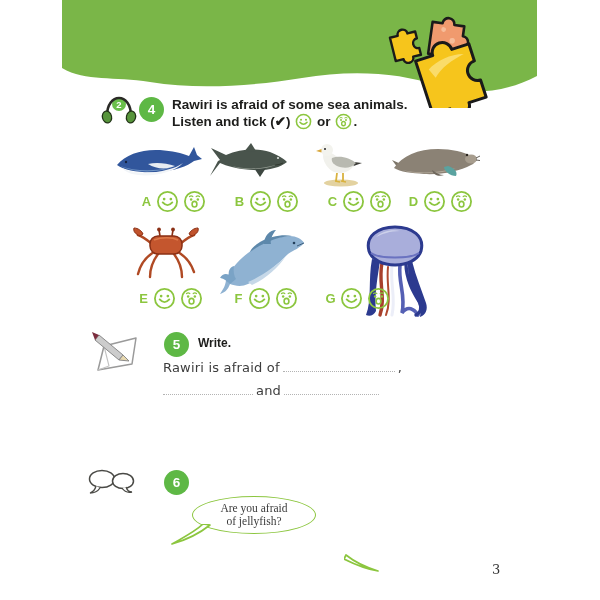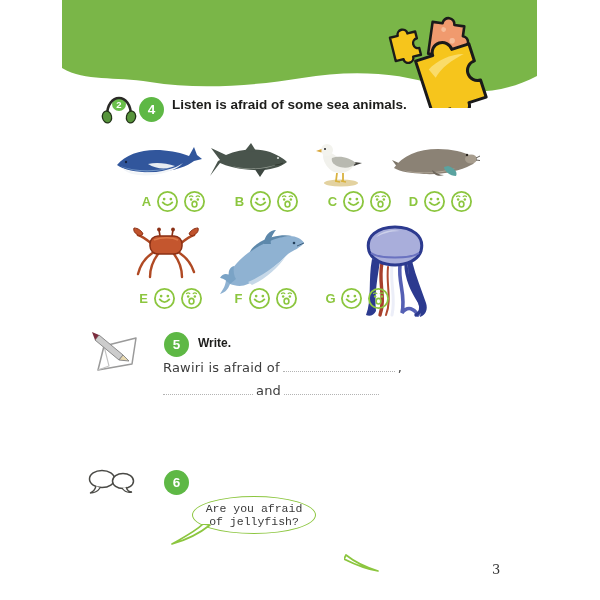--- a/index.html
+++ b/index.html
@@ -11,21 +11,21 @@
   .heading{font-weight:bold;font-size:13.5px;line-height:17px;color:#1d1d1b;}
   .inline-face{display:inline-block;width:17px;height:17px;vertical-align:-4px;margin:0 1px;}
   .letter-row{display:flex;align-items:center;gap:4px;height:23px;}
   .letter{font-weight:bold;font-size:13px;color:#8cc63f;width:11px;text-align:center;}
   .face{width:23px;height:23px;display:block;}
   .write-area{font-family:"DejaVu Sans",sans-serif;font-size:13px;color:#3d3d3d;letter-spacing:.2px;}
   .wline{height:23px;white-space:nowrap;}
   .blank{display:inline-block;height:13px;border-bottom:1.4px dotted #b3b3b3;margin:0 3px;vertical-align:baseline;}
   .b1{width:112px}.b2a{width:90px}.b2b{width:95px}.b3{width:87px}.b4{width:91px}
   .bubble{border:1.7px solid #8cc63f;border-radius:50%;background:#fff;display:flex;flex-direction:column;
-        align-items:center;justify-content:center;font-family:Liberation Mono, monospace;
+        align-items:center;justify-content:center;font-family:Liberation Serif, serif;
         font-size:11.5px;line-height:13.5px;color:#3a3a3a;text-align:center;}
   .pagenum{font-family:"DejaVu Serif",serif;font-size:13px;color:#333;}
 </style>
 </head>
 <body>
 
 <div class="page">
 
   <svg class="abs" style="left:0;top:0" width="600" height="100" viewBox="0 0 600 100">
     <path d="M62,0 H537 V76 C505,93 468,96 438,86 C398,72 350,70 302,78 C252,86 198,90 150,82 C114,76 86,82 62,68 Z" fill="#7ab648"></path>
@@ -51,21 +51,38 @@
     <circle cx="19" cy="11" r="7" fill="#6abf4b"></circle>
     <text x="19" y="14.5" text-anchor="middle" font-size="9.5" font-weight="bold" fill="#ffffff" font-family="Liberation Sans,sans-serif">2</text>
     <path d="M7,23 C7,11 13,5 19,5 C25,5 31,11 31,23" stroke="#2a2a26" stroke-width="2.6" fill="none"></path>
     <ellipse cx="7" cy="24" rx="4.6" ry="6" fill="#57953b" stroke="#223317" stroke-width="1.2" transform="rotate(-12 7 24)"></ellipse>
     <ellipse cx="31" cy="24" rx="4.6" ry="6" fill="#57953b" stroke="#223317" stroke-width="1.2" transform="rotate(12 31 24)"></ellipse>
   </svg>
 
   <div class="abs task-circle" style="left:139px;top:97px">4</div>
 
   <div class="abs heading" style="left:172px;top:96px;width:330px">
-    <div>Listen is afraid of some sea animals.</div>
+    <div>Rawiri is afraid of some sea animals.</div>
+    <div>
+      <span>Listen and tick (✔)</span>
+      <svg class="inline-face" viewBox="0 0 24 24">
+        <circle cx="12" cy="12" r="10" stroke="#8cc63f" stroke-width="2.2" fill="none"></circle>
+        <circle cx="8.5" cy="9.5" r="1.5" fill="#8cc63f"></circle>
+          <circle cx="15.5" cy="9.5" r="1.5" fill="#8cc63f"></circle>
+        <path d="M7,13 Q12,18.5 17,13" stroke="#8cc63f" stroke-width="2.2" fill="none" stroke-linecap="round"></path>
+      </svg>
+      <span>or</span>
+      <svg class="inline-face" viewBox="0 0 24 24">
+        <circle cx="12" cy="12" r="10" stroke="#8cc63f" stroke-width="2.2" fill="none"></circle>
+        <path d="M6.8,6.8 Q8.5,5.6 10.2,6.8 M13.8,6.8 Q15.5,5.6 17.2,6.8" stroke="#8cc63f" stroke-width="1.4" fill="none" stroke-linecap="round"></path>
+        <circle cx="8.5" cy="9.8" r="1.4" fill="#8cc63f"></circle>
+          <circle cx="15.5" cy="9.8" r="1.4" fill="#8cc63f"></circle>
+        <ellipse cx="12" cy="15" rx="2.6" ry="3" stroke="#8cc63f" stroke-width="1.9" fill="none"></ellipse>
+      </svg><span>.</span>
+    </div>
   </div>
 
   <svg class="abs" style="left:114px;top:144px" width="88" height="36" viewBox="0 0 88 36">
     <path d="M3,21 C12,10 28,5 46,6 C58,7 68,9 75,12 L80,3 L83,11 L88,15 L80,17 C74,22 60,27 44,28 C27,29 11,27 3,21 Z" fill="#31569c"></path>
     <path d="M6,22 C20,27 40,28 58,23 C44,29 20,29 6,22 Z" fill="#6f93c4"></path>
     <path d="M8,24 C20,30 38,30 52,26 C60,24 65,22 69,19 C61,28 40,33 24,31 C16,30 10,27 8,24 Z" fill="#f2f5f8"></path>
     <path d="M34,20 C42,25 52,26 61,22 C52,19 42,18 34,20 Z" fill="#e7ecf2"></path>
     <circle cx="12" cy="18" r="1.2" fill="#17233f"></circle>
   </svg>
   <svg class="abs" style="left:210px;top:142px" width="78" height="36" viewBox="0 0 78 36">

